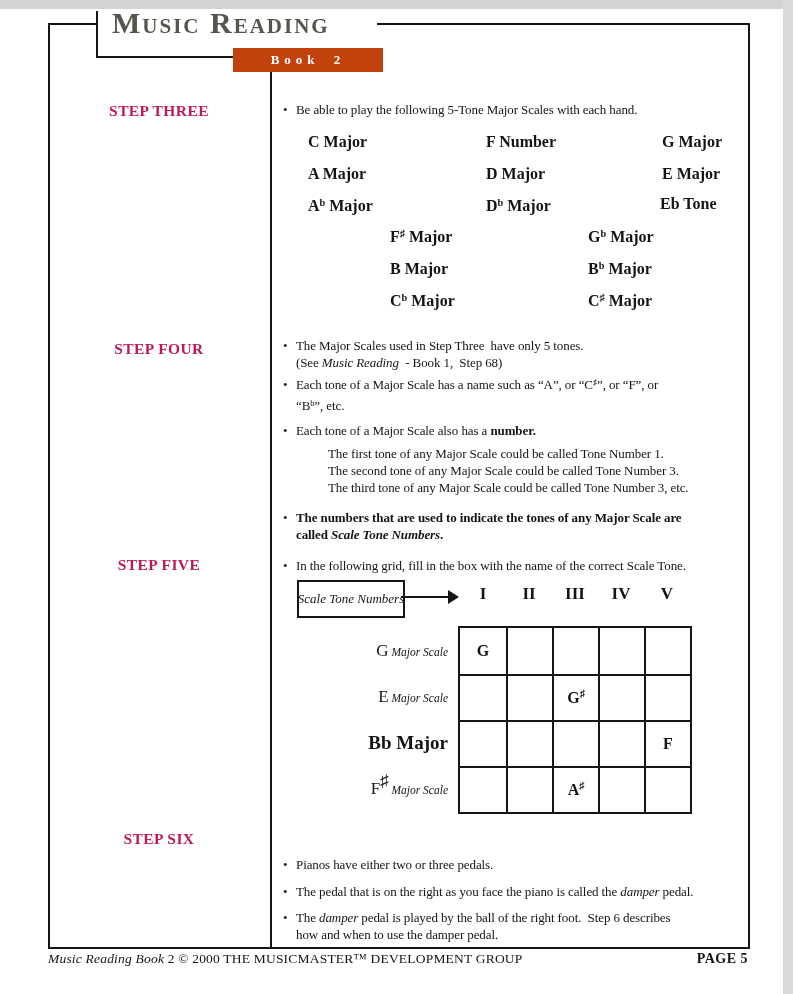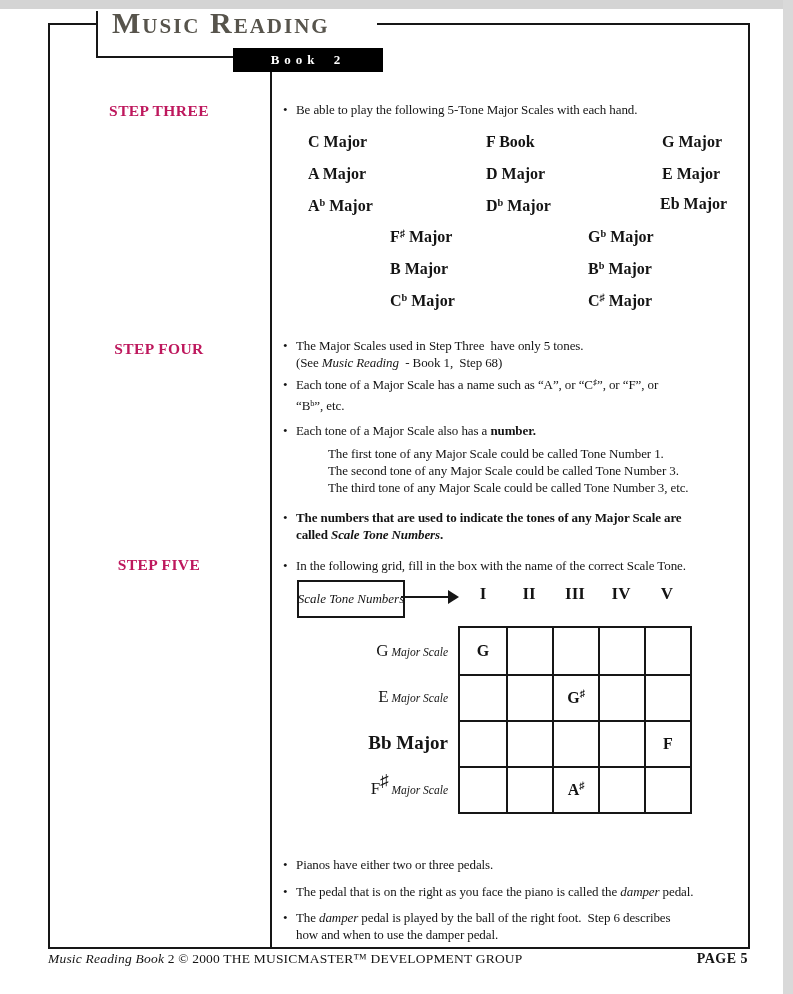--- a/index.html
+++ b/index.html
@@ -4,21 +4,21 @@
 <style>
   html,body{margin:0;padding:0;background:#fff;}
   .page{position:relative;width:793px;height:994px;background:#ffffff;overflow:hidden;
         font-family:"Liberation Serif",serif;color:#141414;}
   .edge-top{position:absolute;left:0;top:0;width:793px;height:9px;background:#d4d4d4;}
   .edge-right{position:absolute;left:783px;top:0;width:10px;height:994px;background:#d9d9d9;}
   .line{position:absolute;background:#161616;}
   .title{position:absolute;left:112px;top:6px;font-family:"Liberation Serif",serif;
          font-variant:small-caps;font-weight:600;font-size:30px;letter-spacing:2px;
          color:#57544c;white-space:pre;}
-  .book-badge{position:absolute;left:233px;top:48px;width:150px;height:24px;background:#000000;
+  .book-badge{position:absolute;left:233px;top:48px;width:150px;height:24px;background:#c2410c;
               color:#ffffff;font-weight:bold;font-size:13px;letter-spacing:5px;word-spacing:6px;
               text-align:center;line-height:24px;white-space:pre;}
   .step-label{position:absolute;left:48px;width:222px;text-align:center;font-weight:bold;
               font-size:15.5px;letter-spacing:0.4px;color:#be185d;white-space:pre;}
   .bl,.cl{position:absolute;font-size:13px;letter-spacing:-0.1px;white-space:pre;line-height:16px;}
   .bl{padding-left:13px;}
   .bl::before{content:"\2022";position:absolute;left:0;top:0;}
   .scale{position:absolute;font-size:16px;font-weight:700;white-space:pre;}
   .i{font-style:italic;}
   .b{font-weight:bold;}
@@ -64,31 +64,32 @@
   <div class="line" style="left:96px;top:11px;width:2px;height:47px;"></div>
   <div class="line" style="left:96px;top:56px;width:139px;height:2px;"></div>
   <div class="line" style="left:270px;top:71px;width:2px;height:876px;"></div>
 
   <div class="title">Music Reading</div>
   <div class="book-badge">Book 2</div>
 
   <div class="step-label" style="top:102px;">STEP THREE</div>
   <div class="step-label" style="top:340px;">STEP FOUR</div>
   <div class="step-label" style="top:556px;">STEP FIVE</div>
+  <div class="step-label" style="top:830px;">STEP SIX</div>
 
   <div class="bl" style="left:283px;top:102px;">Be able to play the following 5-Tone Major Scales with each hand.</div>
   <div class="scale" style="left:308px;top:133px;"><span>C Major</span></div>
-  <div class="scale" style="left:486px;top:133px;"><span>F Book</span></div>
+  <div class="scale" style="left:486px;top:133px;"><span>F Number</span></div>
   <div class="scale" style="left:662px;top:133px;"><span>G Major</span></div>
   <div class="scale" style="left:308px;top:165px;"><span>A Major</span></div>
   <div class="scale" style="left:486px;top:165px;"><span>D Major</span></div>
   <div class="scale" style="left:662px;top:165px;"><span>E Major</span></div>
   <div class="scale" style="left:308px;top:197px;"><span>A</span><span class="sup">b</span><span> Major</span></div>
   <div class="scale" style="left:486px;top:197px;"><span>D</span><span class="sup">b</span><span> Major</span></div>
-  <div class="scale" style="left:660px;top:195px;"><span>Eb Major</span></div>
+  <div class="scale" style="left:660px;top:195px;"><span>Eb Tone</span></div>
   <div class="scale" style="left:390px;top:228px;"><span>F</span><span class="sup">♯</span><span> Major</span></div>
   <div class="scale" style="left:588px;top:228px;"><span>G</span><span class="sup">b</span><span> Major</span></div>
   <div class="scale" style="left:390px;top:260px;"><span>B Major</span></div>
   <div class="scale" style="left:588px;top:260px;"><span>B</span><span class="sup">b</span><span> Major</span></div>
   <div class="scale" style="left:390px;top:292px;"><span>C</span><span class="sup">b</span><span> Major</span></div>
   <div class="scale" style="left:588px;top:292px;"><span>C</span><span class="sup">♯</span><span> Major</span></div>
 
   <div class="bl" style="left:283px;top:338px;"><span>The Major Scales used in Step Three  have only 5 tones.</span></div>
   <div class="cl" style="left:296px;top:355px;"><span>(See </span><span class="i">Music Reading</span><span>  - Book 1,  Step 68)</span></div>
   <div class="bl" style="left:283px;top:377px;"><span>Each tone of a Major Scale has a name such as “A”, or “C</span><span class="sup">♯</span><span>”, or “F”, or</span></div>

